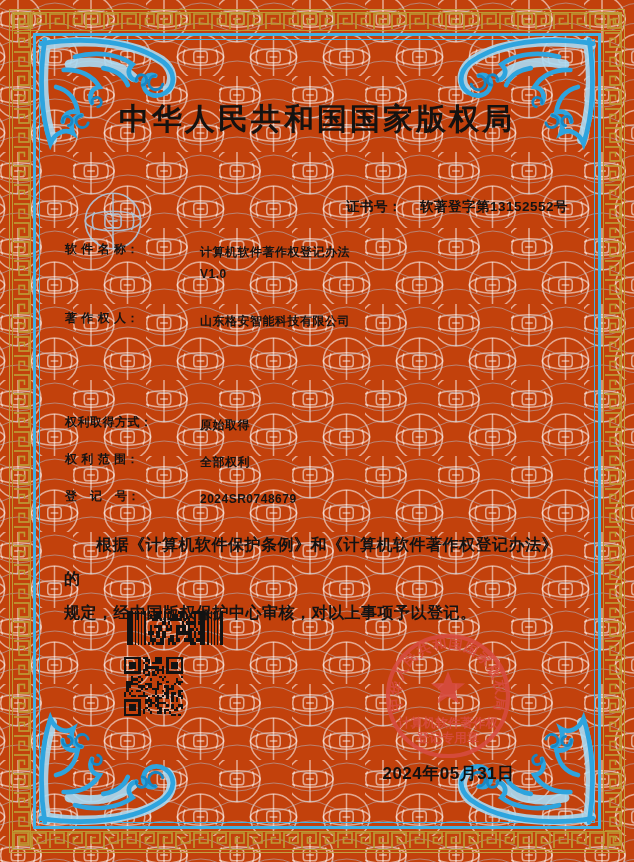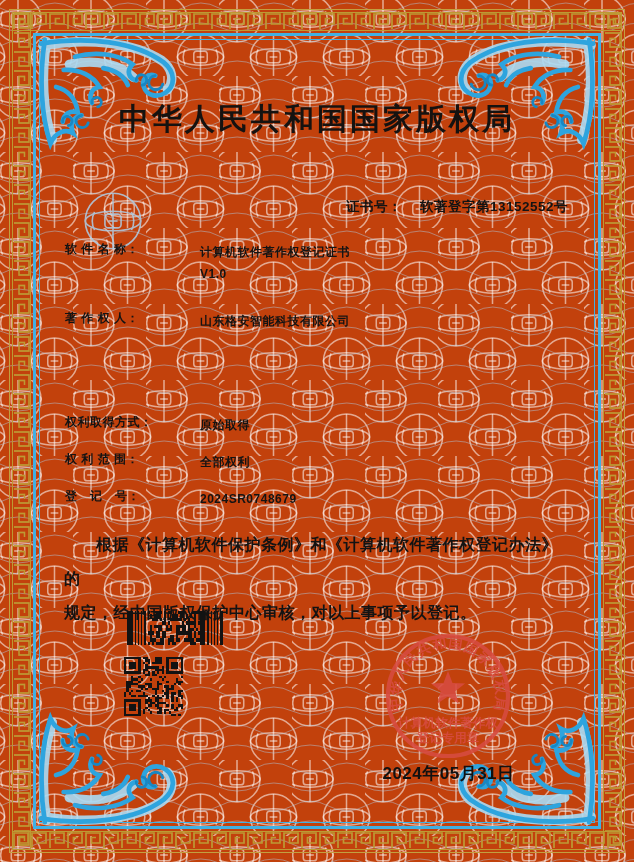--- a/index.html
+++ b/index.html
@@ -226,21 +226,21 @@
 
   <div class="title line1">中华人民共和国国家版权局</div>
 
   <div class="cert-no">
     <span class="lbl">证书号：</span><span>软著登字第13152552号</span>
   </div>
 
   <div class="field-row row1">
     <div class="f-label">软 件 名 称：</div>
     <div class="f-value">
-      <div>计算机软件著作权登记证书</div>
+      <div>计算机软件著作权登记办法</div>
       <div>V1.0</div>
     </div>
   </div>
   <div class="field-row row2">
     <div class="f-label">著 作 权 人：</div>
     <div class="f-value">山东格安智能科技有限公司</div>
   </div>
   <div class="field-row row4">
     <div class="f-label">权 利 范 围：</div>
     <div class="f-value">全部权利</div>

